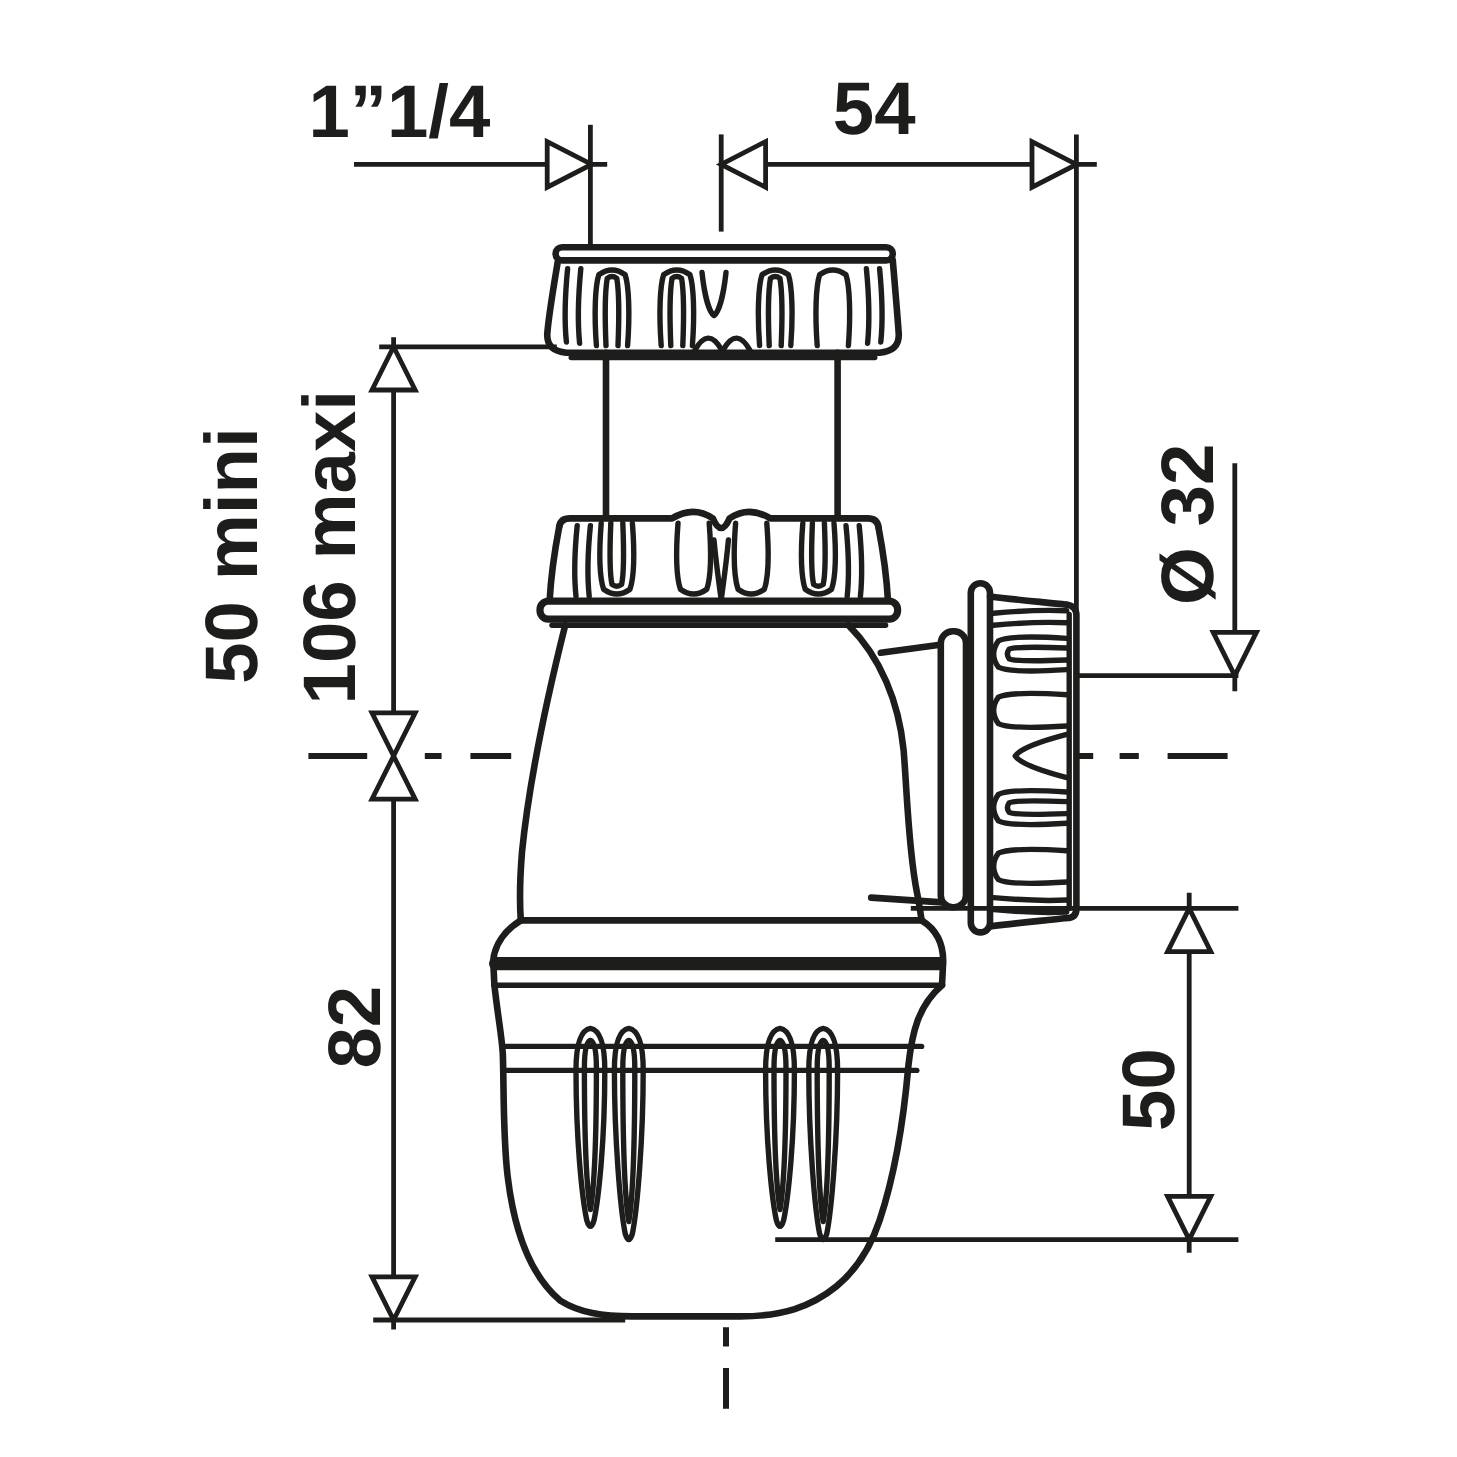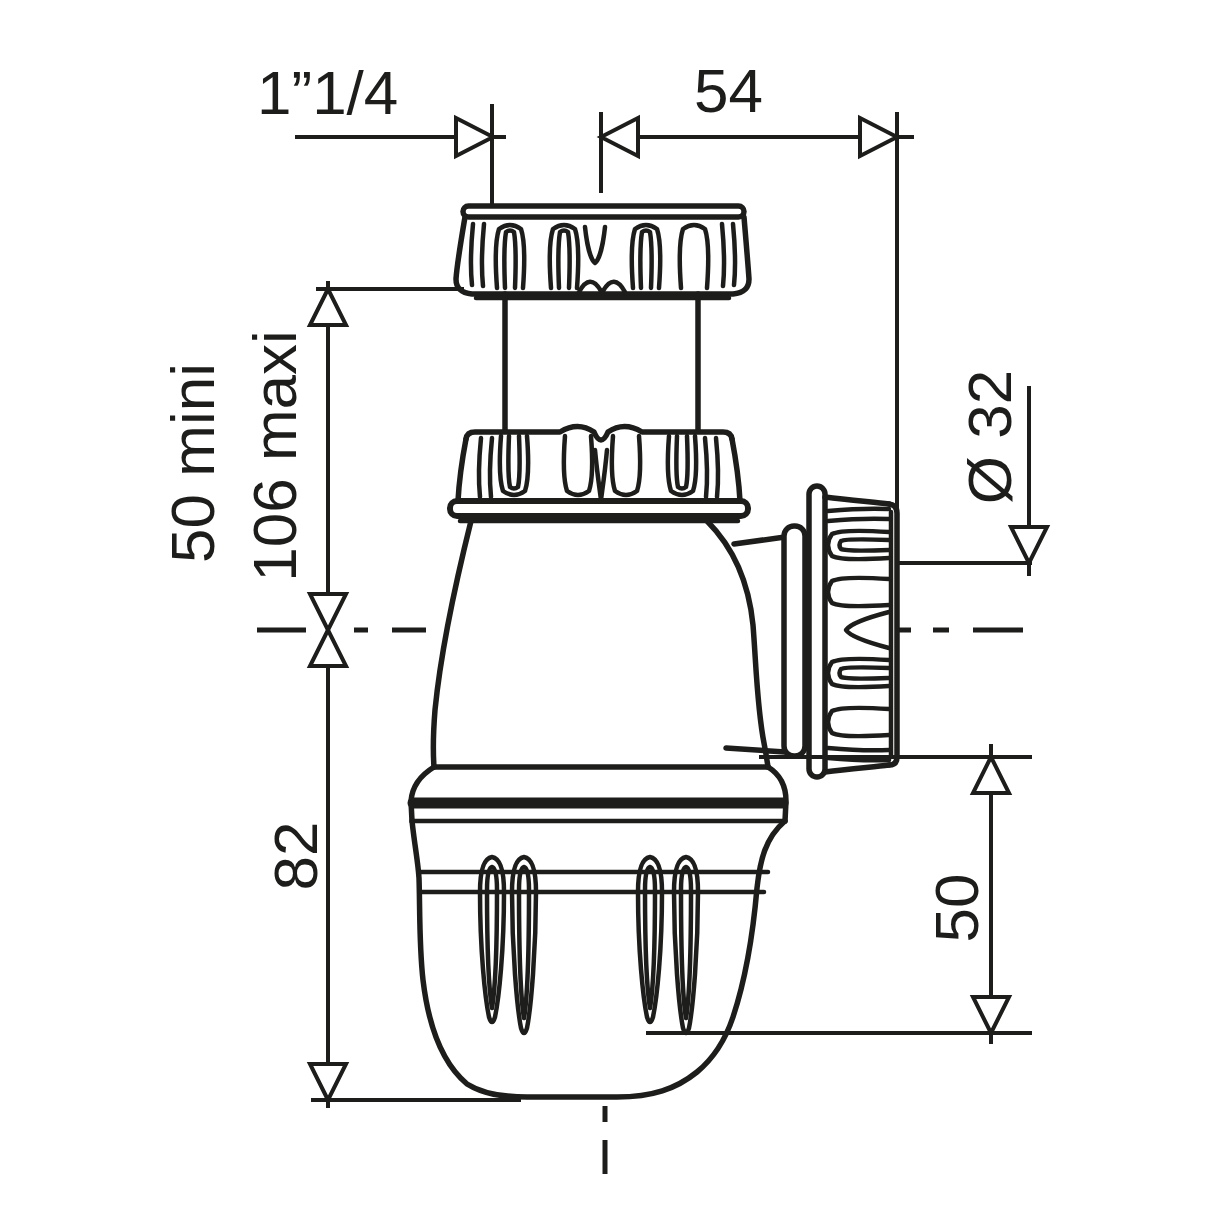--- a/index.html
+++ b/index.html
@@ -1,19 +1,19 @@
 <!DOCTYPE html>
 <html style="--line: #1d1d1b; --bg: #ffffff;"><head>
 <meta charset="utf-8">
 <style>
   :root { --line: #1d1d1b; --bg: #ffffff; }
   html, body { margin: 0; padding: 0; background: var(--bg); }
   .stage {
     width: 1214px; height: 1214px; background: var(--bg);
-    position: relative; overflow: hidden;
+    position: relative; overflow: hidden; font-weight: bold;
   }
   svg { display: block; }
   svg text {
     font-family: "Liberation Sans", "DejaVu Sans", sans-serif;
     font-size: 62px;
     fill: var(--line);
   }
   .part   { fill: none; stroke: var(--line); stroke-width: 5.5; stroke-linecap: round; stroke-linejoin: round; }
   .partw  { fill: #ffffff; stroke: var(--line); stroke-width: 5.5; stroke-linejoin: round; }
   .thick  { fill: none; stroke: var(--line); stroke-width: 11; stroke-linecap: round; }

